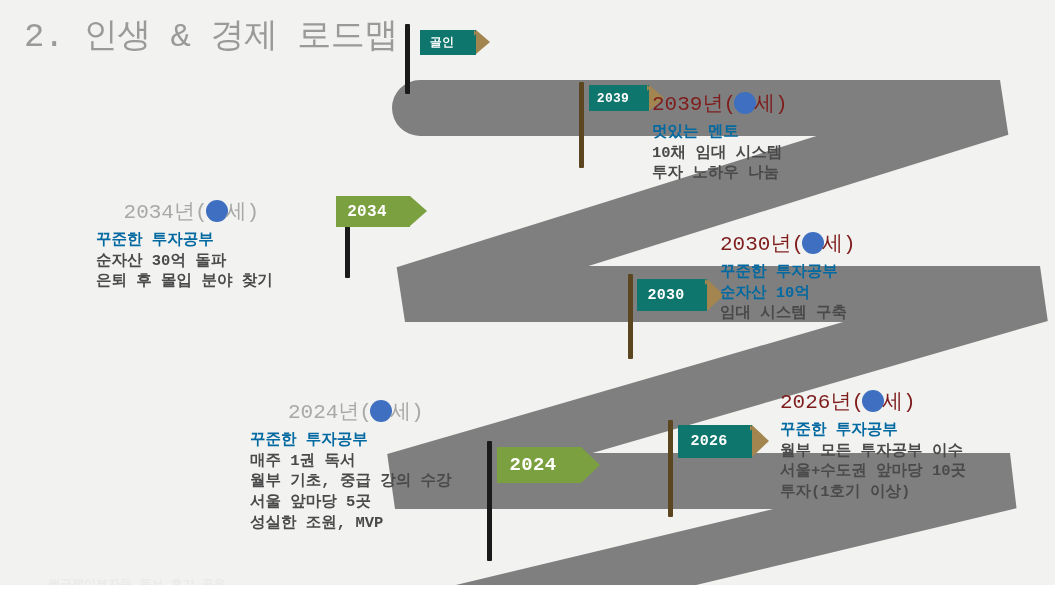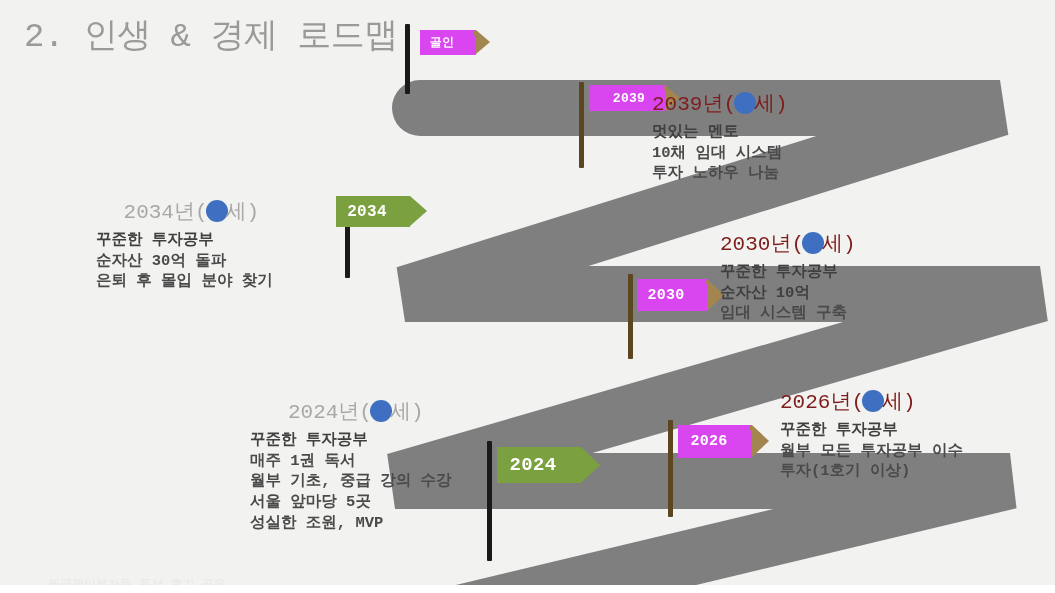--- a/index.html
+++ b/index.html
@@ -51,21 +51,21 @@
   .flag-banner {
     position: absolute;
     display: flex;
     align-items: center;
     justify-content: center;
     color: #ffffff;
     font-weight: bold;
     letter-spacing: 0.3px;
     padding-right: 12px;
   }
-  .flag-banner.brown { background: #d946ef; }
+  .flag-banner.brown { background: #0f766e; }
   .flag-banner.green { background: #7ba03f; }
 
   .flag-banner::after {
     content: "";
     position: absolute;
     right: -1px;
     top: 0;
     width: 0;
     height: 0;
   }
@@ -102,21 +102,21 @@
     vertical-align: -4px;
     margin: 0 -2px;
   }
 
   .milestone-lines {
     line-height: 1.33;
     font-size: 15.5px;
     white-space: nowrap;
   }
   .line-muted {
-    color: #404040;
+    color: #0369a1;
     font-weight: bold;
   }
   .line-strong {
     color: #4a4a4a;
     font-weight: bold;
   }
 
   
   #bottom-faint {
     position: absolute;
@@ -146,21 +146,21 @@
     <div class="flag-banner brown" style="left:420px; top:30px; width:44px; height:25px; font-size:12px;">
       <span>골인</span>
       <i style="position:absolute; right:-14px; top:0; width:0; height:0;
                 border-top:12.5px solid transparent; border-bottom:12.5px solid transparent;
                 border-left:14px solid #a3854f;"></i>
     </div>
   </div>
 
   <div class="flag">
     <div class="flag-pole brown" style="left:579px; top:82px; height:86px;"></div>
-    <div class="flag-banner brown" style="left:589px; top:85px; width:48px; height:26px; font-size:13px;padding-left:16px;">
+    <div class="flag-banner brown" style="left:589px; top:85px; width:48px; height:26px; font-size:13px;">
       <span>2039</span>
       <i style="position:absolute; right:-15px; top:0; width:0; height:0;
                 border-top:13px solid transparent; border-bottom:13px solid transparent;
                 border-left:15px solid #a3854f;"></i>
     </div>
   </div>
 
   <div class="flag">
     <div class="flag-pole black" style="left:345px; top:196px; height:82px;"></div>
     <div class="flag-banner green" style="left:336px; top:196px; width:62px; height:31px; font-size:16px;">
@@ -234,20 +234,21 @@
     </div>
   </div>
 
   <div class="milestone" style="left:780px; top:390px;">
     <div class="milestone-heading orange">
       <span>2026년(</span><span class="redact-dot"></span><span>세)</span>
     </div>
     <div class="milestone-lines">
       <div class="line-muted">꾸준한 투자공부</div>
       <div class="line-strong">월부 모든 투자공부 이수</div>
+      <div class="line-strong">서울+수도권 앞마당 10곳</div>
       <div class="line-strong">투자(1호기 이상)</div>
     </div>
   </div>
 
   <div class="milestone" style="left:250px; top:400px;">
     <div class="milestone-heading gray" style="text-align:center; padding-left:10px;">
       <span>2024년(</span><span class="redact-dot"></span><span>세)</span>
     </div>
     <div class="milestone-lines">
       <div class="line-muted">꾸준한 투자공부</div>

